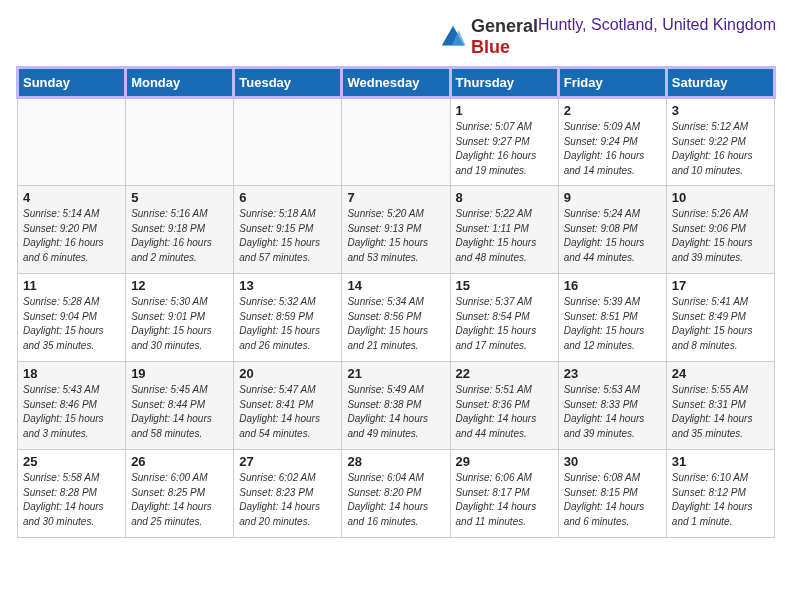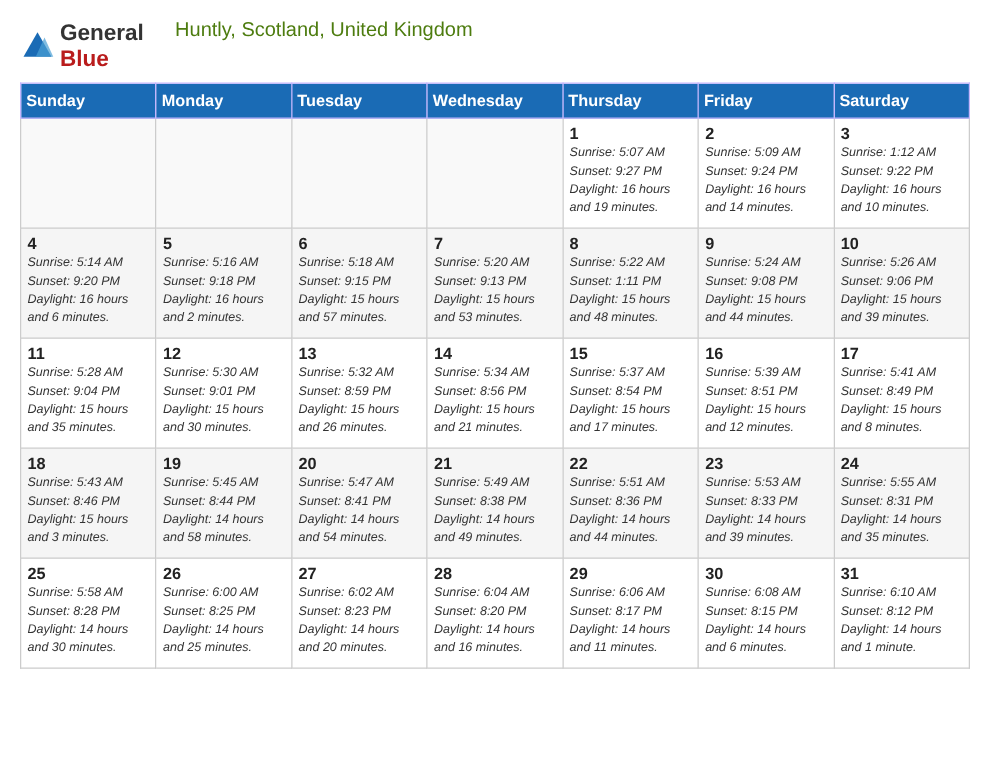--- a/index.html
+++ b/index.html
@@ -5,24 +5,23 @@
     * { box-sizing: border-box; margin: 0; padding: 0; }
     body {
       font-family: Arial, sans-serif;
       background: #fff;
       width: 792px;
       min-height: 612px;
       padding: 16px;
     }
     .header {
       display: flex;
-      justify-content: flex-start;
+      justify-content: flex-end;
       align-items: flex-start;
       margin-bottom: 8px;
-      gap: 25px;
     }
     .logo {
       display: flex;
       align-items: center;
       gap: 4px;
     }
     .logo-text-general {
       font-size: 18px;
       font-weight: bold;
       color: #333;
@@ -39,34 +38,34 @@
     .title-area {
       text-align: right;
     }
     .month-title {
       font-size: 36px;
       font-weight: bold;
       color: #333;
     }
     .location-title {
       font-size: 16px;
-      color: #4d7c0f;
+      color: #4c1d95;
     }
     table {
       width: 100%;
       border-collapse: collapse;
       table-layout: fixed;
     }
     thead tr th {
       background-color: #1a6bb5;
       color: #fff;
       font-size: 13px;
       padding: 6px 4px;
       text-align: left;
-      border: 1px solid #c4b5fd;
+      border: 3px solid #c4b5fd;
     }
     tbody tr td {
       vertical-align: top;
       border: 1px solid #ccc;
       padding: 4px 5px;
       font-size: 10.5px;
       color: #333;
       height: 88px;
       background: #fff;
     }
@@ -134,21 +133,21 @@
 Daylight: 16 hours and 19 minutes.</div>
         </td>
         <td>
           <span class="day-number">2</span>
           <div class="day-info">Sunrise: 5:09 AM
 Sunset: 9:24 PM
 Daylight: 16 hours and 14 minutes.</div>
         </td>
         <td>
           <span class="day-number">3</span>
-          <div class="day-info">Sunrise: 1:12 AM
+          <div class="day-info">Sunrise: 5:12 AM
 Sunset: 9:22 PM
 Daylight: 16 hours and 10 minutes.</div>
         </td>
       </tr>
       <tr>
         <td>
           <span class="day-number">4</span>
           <div class="day-info">Sunrise: 5:14 AM
 Sunset: 9:20 PM
 Daylight: 16 hours and 6 minutes.</div>

